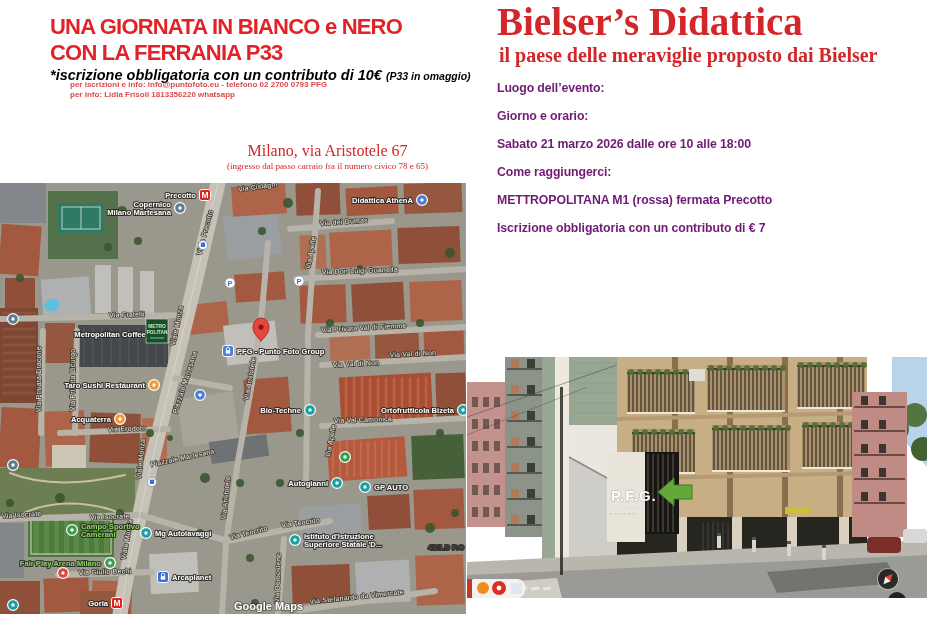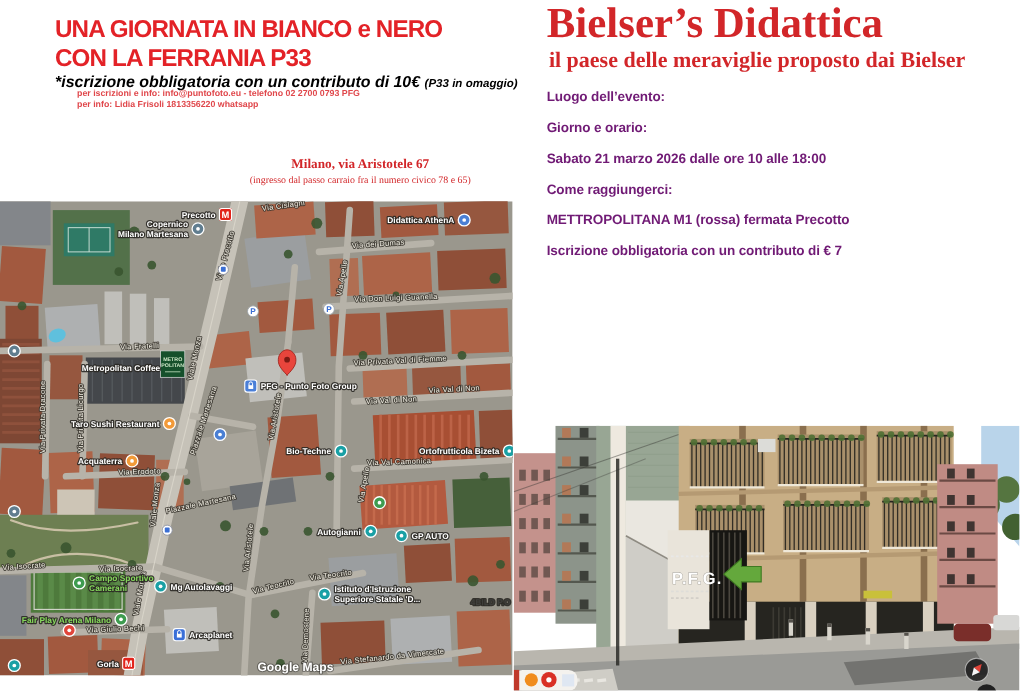--- a/index.html
+++ b/index.html
@@ -6,34 +6,34 @@
   .page{position:relative;width:927px;height:628px;background:#fff;overflow:hidden;
         font-family:"Liberation Sans",sans-serif;}
   
   .headline{position:absolute;left:50px;top:14px;font-size:22px;font-weight:800;
             letter-spacing:-0.8px;line-height:26px;color:#e32227;}
   .reg{position:absolute;left:50px;top:67px;font-size:14.5px;font-weight:700;color:#000000;font-style:italic;}
   .reg .note{font-size:10.5px;font-weight:700;}
   .contact{position:absolute;left:50px;top:80px;font-size:8px;line-height:9.5px;
            color:#e0474b;font-weight:600;margin-left:20px;}
   .venue{position:absolute;left:195px;top:142px;width:265px;text-align:center;color:#d22629;}
-  .venue .vt{font-family:"Liberation Serif",serif;font-size:12px;font-weight:700;}
+  .venue .vt{font-family:"Liberation Serif",serif;font-size:16px;font-weight:400;}
   .venue .vn{font-family:"Liberation Serif",serif;font-size:9px;margin-top:1px;}
   
   .btitle{position:absolute;left:497px;top:2px;font-family:"Liberation Serif",serif;
           font-weight:700;font-size:39px;color:#d22629;line-height:40px;}
   .bsub{position:absolute;left:499px;top:44px;font-family:"Liberation Serif",serif;
         font-weight:700;font-size:20px;color:#d22629;}
   .details{position:absolute;left:497px;top:78px;width:430px;color:#701a75;}
   .details p{margin:0 0 8px 0;font-size:12.3px;letter-spacing:-0.1px;
              line-height:20px;font-weight:700;}
   .details p.caps{font-size:11.3px;letter-spacing:-0.25px;line-height:18px;}
   
   .map{position:absolute;left:0;top:183px;width:466px;height:431px;}
-  .photo{position:absolute;left:467px;top:387px;width:422px;height:241px;}
+  .photo{position:absolute;left:467px;top:357px;width:422px;height:241px;}
   svg{display:block;font-family:"Liberation Sans",sans-serif;}
 </style>
 </head>
 <body>
 
 <div class="page">
 
   <div class="headline">
     <div>UNA GIORNATA IN BIANCO e NERO</div>
     <div>CON LA FERRANIA P33</div>

